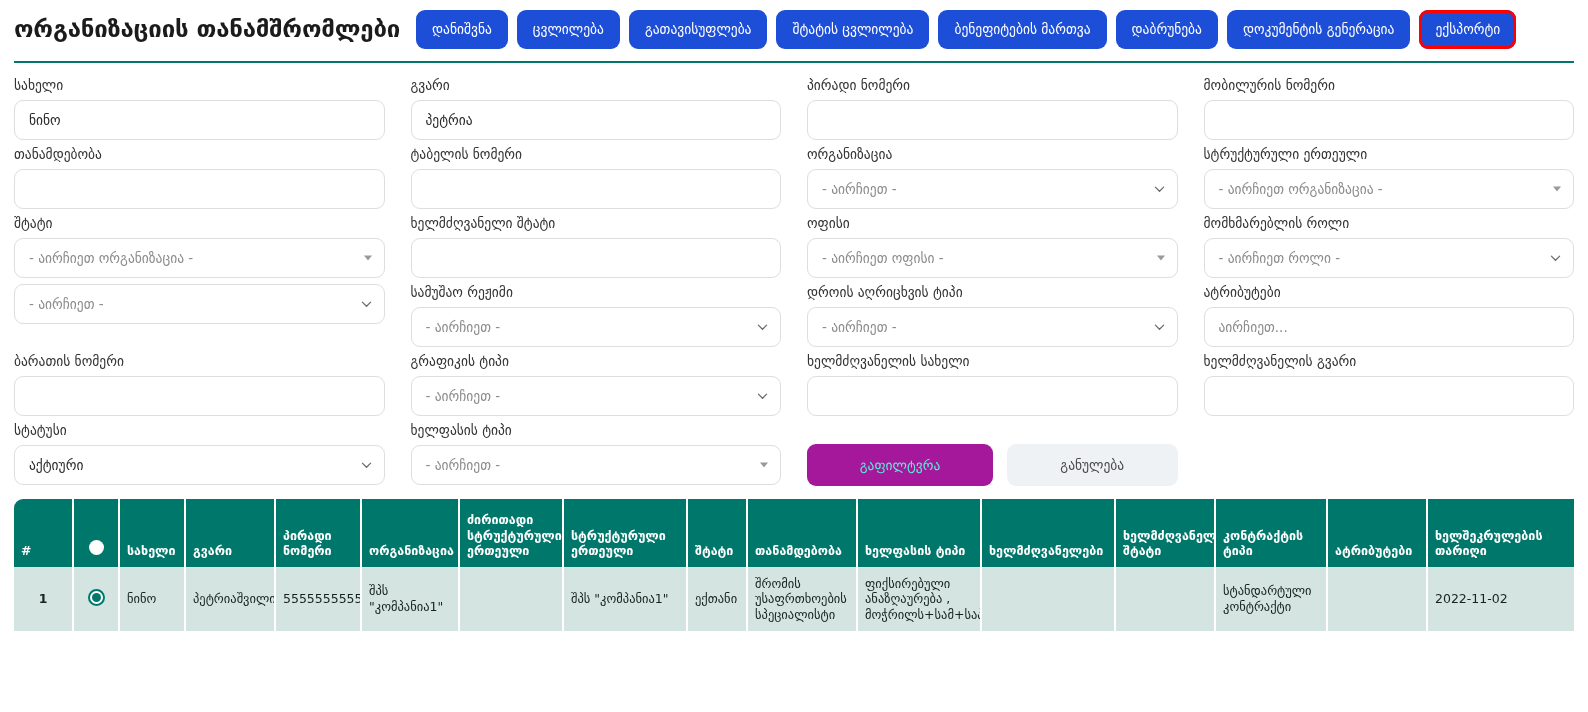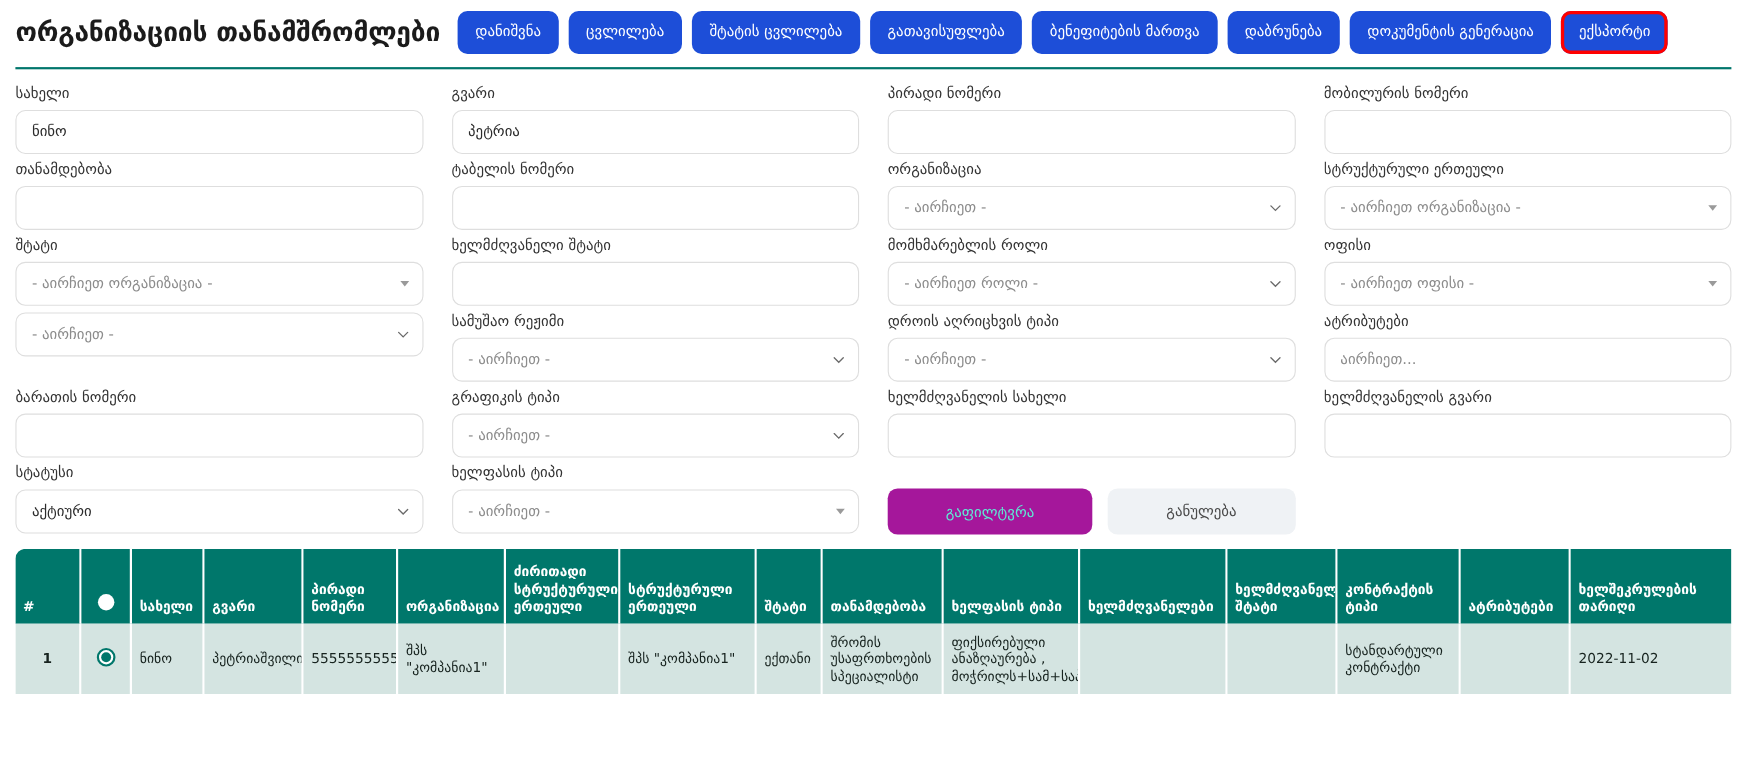--- a/index.html
+++ b/index.html
@@ -226,24 +226,24 @@
 <div class="topbar">
   <div class="page-title">ორგანიზაციის თანამშრომლები</div>
   <div class="navbtns" id="navbtns">
       <button class="navbtn">
         <span class="lbl">დანიშვნა</span>
       </button>
       <button class="navbtn">
         <span class="lbl">ცვლილება</span>
       </button>
       <button class="navbtn">
+        <span class="lbl">გათავისუფლება</span>
+      </button>
+      <button class="navbtn">
         <span class="lbl">შტატის ცვლილება</span>
-      </button>
-      <button class="navbtn">
-        <span class="lbl">გათავისუფლება</span>
       </button>
       <button class="navbtn">
         <span class="lbl">ბენეფიტების მართვა</span>
       </button>
       <button class="navbtn">
         <span class="lbl">დაბრუნება</span>
       </button>
       <button class="navbtn">
         <span class="lbl">დოკუმენტის გენერაცია</span>
       </button>
@@ -321,35 +321,35 @@
           <span class="tri"></span>
         </div>
       </div>
       <div class="fcell">
         <label class="flabel">ხელმძღვანელი შტატი</label>
         <div class="ctl">
           <span class="val"></span>
         </div>
       </div>
       <div class="fcell">
-        <label class="flabel">მომხმარებლის როლი</label>
-        <div class="ctl sel">
-          <span class="val ph">- აირჩიეთ როლი -</span>
-          <span class="chev">
-            <svg viewBox="0 0 12 12" width="11" height="11">
-              <path d="M1.5 4 L6 8.5 L10.5 4" fill="none" stroke="#6b6b6b" stroke-width="1.3" stroke-linecap="round"></path>
-            </svg>
-          </span>
-        </div>
-      </div>
-      <div class="fcell">
         <label class="flabel">ოფისი</label>
         <div class="ctl sel">
           <span class="val ph">- აირჩიეთ ოფისი -</span>
           <span class="tri"></span>
+        </div>
+      </div>
+      <div class="fcell">
+        <label class="flabel">მომხმარებლის როლი</label>
+        <div class="ctl sel">
+          <span class="val ph">- აირჩიეთ როლი -</span>
+          <span class="chev">
+            <svg viewBox="0 0 12 12" width="11" height="11">
+              <path d="M1.5 4 L6 8.5 L10.5 4" fill="none" stroke="#6b6b6b" stroke-width="1.3" stroke-linecap="round"></path>
+            </svg>
+          </span>
         </div>
       </div>
     </div>
     <div class="frow">
       <div class="fcell">
         <div class="ctl sel">
           <span class="val ph">- აირჩიეთ -</span>
           <span class="chev">
             <svg viewBox="0 0 12 12" width="11" height="11">
               <path d="M1.5 4 L6 8.5 L10.5 4" fill="none" stroke="#6b6b6b" stroke-width="1.3" stroke-linecap="round"></path>

